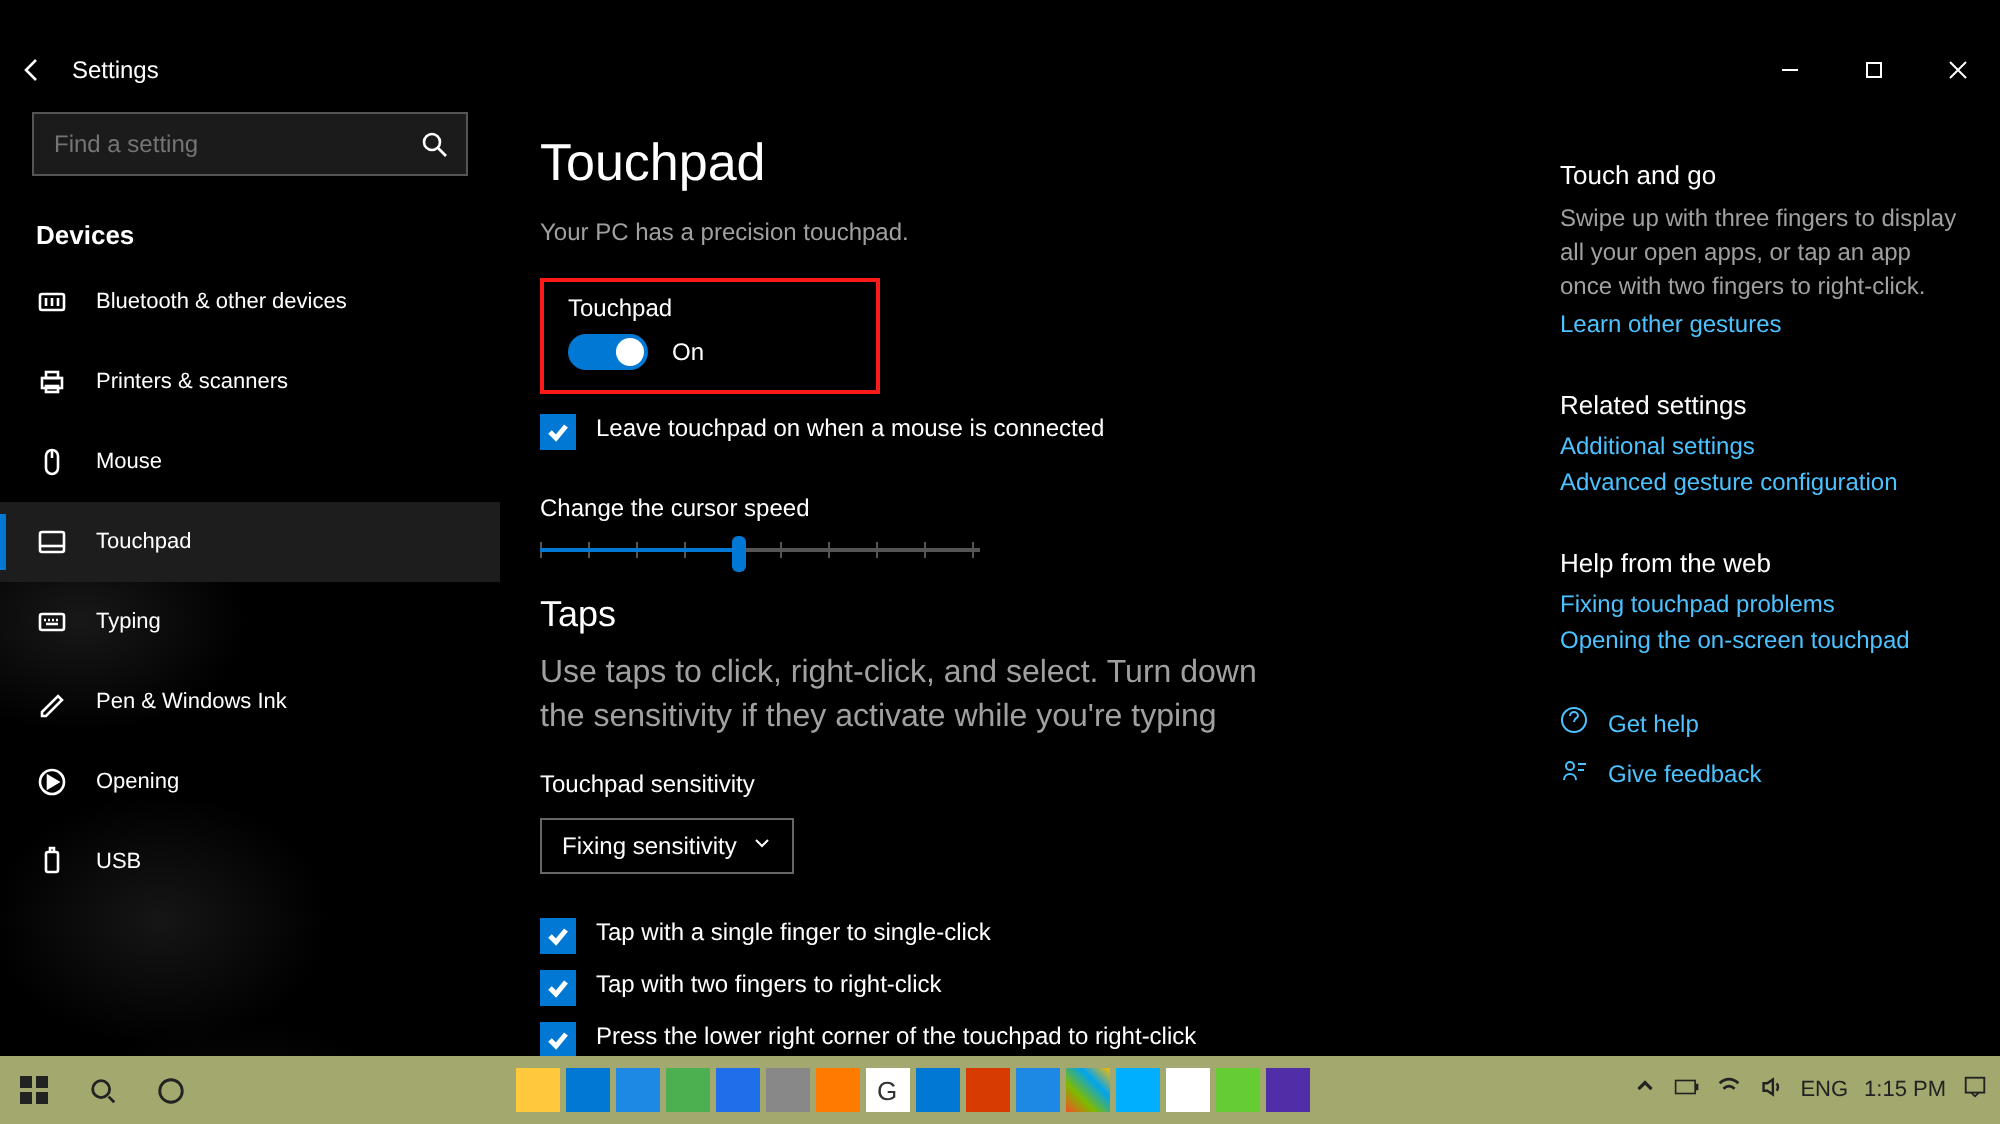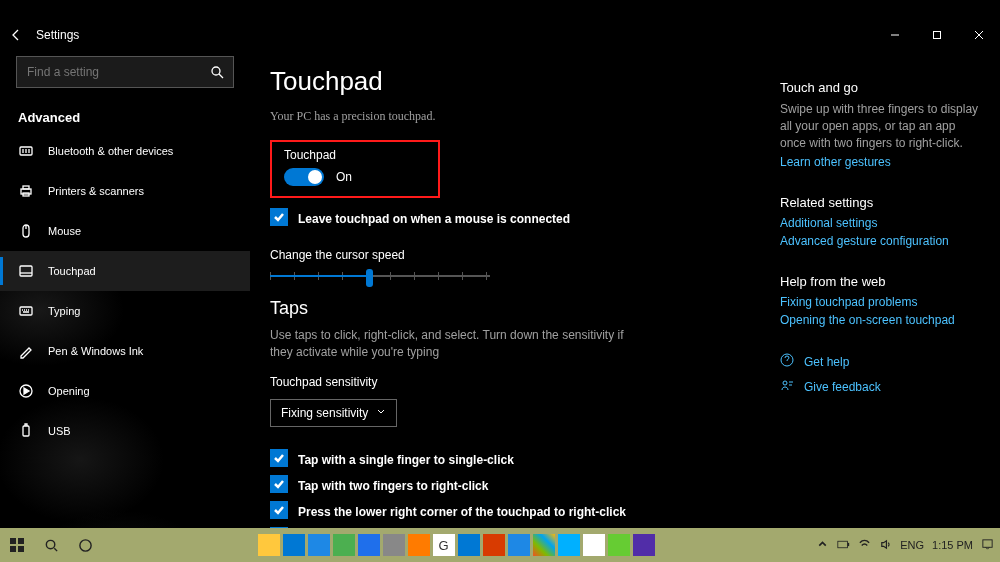--- a/index.html
+++ b/index.html
@@ -29,38 +29,38 @@
   .sb-head{padding:16px 18px 6px;font-size:13px;font-weight:600;}
   .sb-items{display:flex;flex-direction:column;}
   .sb-item{display:flex;align-items:center;gap:14px;height:40px;padding:0 18px;font-size:11px;position:relative;}
   .sb-item.active{background:#1d1d1d;}
   .sb-item.active::before{content:"";position:absolute;left:0;top:6px;bottom:6px;width:3px;background:var(--accent);}
   .icon{width:16px;height:16px;display:inline-flex;align-items:center;justify-content:center;}
   .icon svg{width:16px;height:16px;stroke:#fff;fill:none;stroke-width:1.3;}
   .content{flex:1;display:flex;min-width:0;}
   .page{flex:1;padding:16px 30px 0 20px;overflow:hidden;}
   h1{font-size:26px;font-weight:400;margin:0 0 12px;}
-  .subtext{color:var(--muted);font-size:12px;margin-bottom:16px;font-family:Liberation Serif, serif;}
+  .subtext{color:var(--muted);font-size:12px;margin-bottom:16px;}
   .highlight{border:2px solid #ff1a1a;padding:6px 12px 10px;width:170px;margin-bottom:10px;}
   .label{font-size:12px;margin-bottom:6px;}
   .toggle-row{display:flex;align-items:center;gap:12px;}
   .toggle{width:40px;height:18px;border-radius:10px;background:var(--accent);position:relative;}
   .toggle::after{content:"";position:absolute;right:2px;top:2px;width:14px;height:14px;background:#fff;border-radius:50%;}
-  .check-row{display:flex;align-items:flex-end;gap:10px;font-size:12px;margin:8px 0;font-weight:bold;}
+  .check-row{display:flex;align-items:flex-start;gap:10px;font-size:12px;margin:8px 0;}
   .checkbox{width:18px;height:18px;background:var(--accent);display:flex;align-items:center;justify-content:center;flex-shrink:0;}
   .checkbox svg{width:12px;height:12px;stroke:#fff;stroke-width:2.5;fill:none;}
   .section-gap{height:14px;}
   .slider-wrap{margin-top:6px;}
   .slider{position:relative;width:220px;height:16px;}
   .slider .track{position:absolute;top:7px;left:0;right:0;height:2px;background:#555;}
   .slider .fill{position:absolute;top:7px;left:0;height:2px;background:var(--accent);}
   .slider .thumb{position:absolute;top:1px;width:7px;height:18px;background:var(--accent);border-radius:3px;}
   .slider .tick{position:absolute;top:4px;width:1px;height:8px;background:#555;}
   h2{font-size:18px;font-weight:400;margin:14px 0 8px;}
-  .desc{color:var(--muted);font-size:12px;max-width:370px;margin-bottom:14px;line-height:1.4;}
+  .desc{color:var(--muted);font-size:16px;max-width:370px;margin-bottom:14px;line-height:1.4;}
   .dropdown{display:inline-flex;align-items:center;gap:8px;border:1px solid #666;padding:6px 10px;font-size:12px;margin-top:4px;}
   .dropdown svg{width:10px;height:10px;}
   .rhs{width:230px;padding:30px 20px 0 10px;font-size:12px;}
   .rhs h3{font-size:13px;font-weight:400;margin:0 0 6px;}
   .rhs .muted{color:var(--muted);line-height:1.4;margin-bottom:4px;}
   .rhs a{color:var(--link);text-decoration:none;display:block;margin:4px 0;}
   .rhs .block{margin-bottom:26px;}
   .rhs .help-item{display:flex;align-items:center;gap:10px;margin:8px 0;color:var(--link);}
   .rhs .help-item svg{width:14px;height:14px;stroke:var(--link);fill:none;}
   .taskbar{height:34px;background:var(--taskbar);display:flex;align-items:center;justify-content:space-between;}
@@ -109,21 +109,21 @@
     <div class="sidebar">
       <div class="searchbox">
         <input placeholder="Find a setting" style="">
         <span class="icon">
             <svg viewBox="0 0 16 16">
               <circle cx="7" cy="7" r="4"></circle>
               <path d="M10 10l4 4"></path>
             </svg>
           </span>
       </div>
-      <div class="sb-head">Advanced</div>
+      <div class="sb-head">Devices</div>
       <div class="sb-items">
         <div class="sb-item">
           <span class="icon">
               <svg viewBox="0 0 16 16">
                 <rect x="2" y="4" width="12" height="8" rx="1"></rect>
                 <path d="M5 6v4M8 6v4M11 6v4"></path>
               </svg>
             </span>
           <span>Bluetooth &amp; other devices</span>
         </div>

